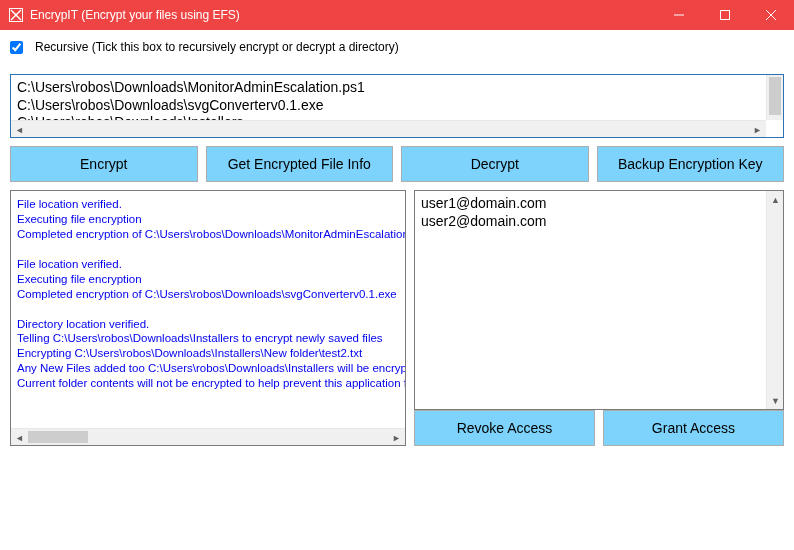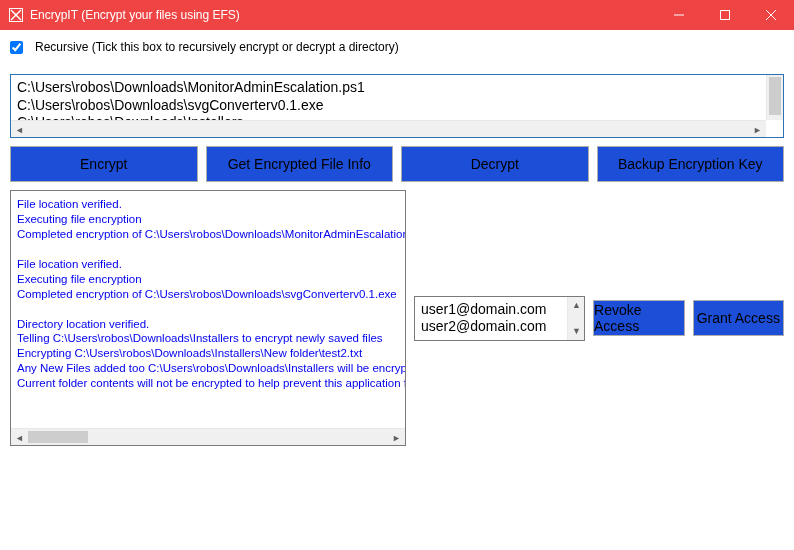--- a/index.html
+++ b/index.html
@@ -95,21 +95,21 @@
   .sb-thumb-v {
     position: absolute; left: 2px; right: 2px;
     background: #cdcdcd;
   }
   .btn-row {
     display: flex;
     gap: 8px;
     margin-bottom: 8px;
   }
   .btn {
-    background: #1d4ed8;
+    background: #7dd3fc;
     border: 1px solid #adadad;
     height: 36px;
     font-size: 14px;
     display: flex; align-items: center; justify-content: center;
     cursor: default;
   }
   .btn.big1 { flex: 1; }
   .btn.big2 { flex: 1; }
   .columns {
     display: flex;
@@ -128,22 +128,21 @@
     padding: 6px 6px;
     font-size: 11.5px;
     color: #0000ee;
     overflow: hidden;
     white-space: pre;
     line-height: 1.3;
   }
   .rightcol {
     width: 370px;
     display: flex;
-    gap: 8px;
-    align-items: center;
+    flex-direction: column;
   }
   .emailbox-wrap {
     flex: 1;
     border: 1px solid #7a7a7a;
     position: relative;
     display: flex; flex-direction: column;
   }
   .emailbox {
     flex: 1;
     padding: 4px 6px;

